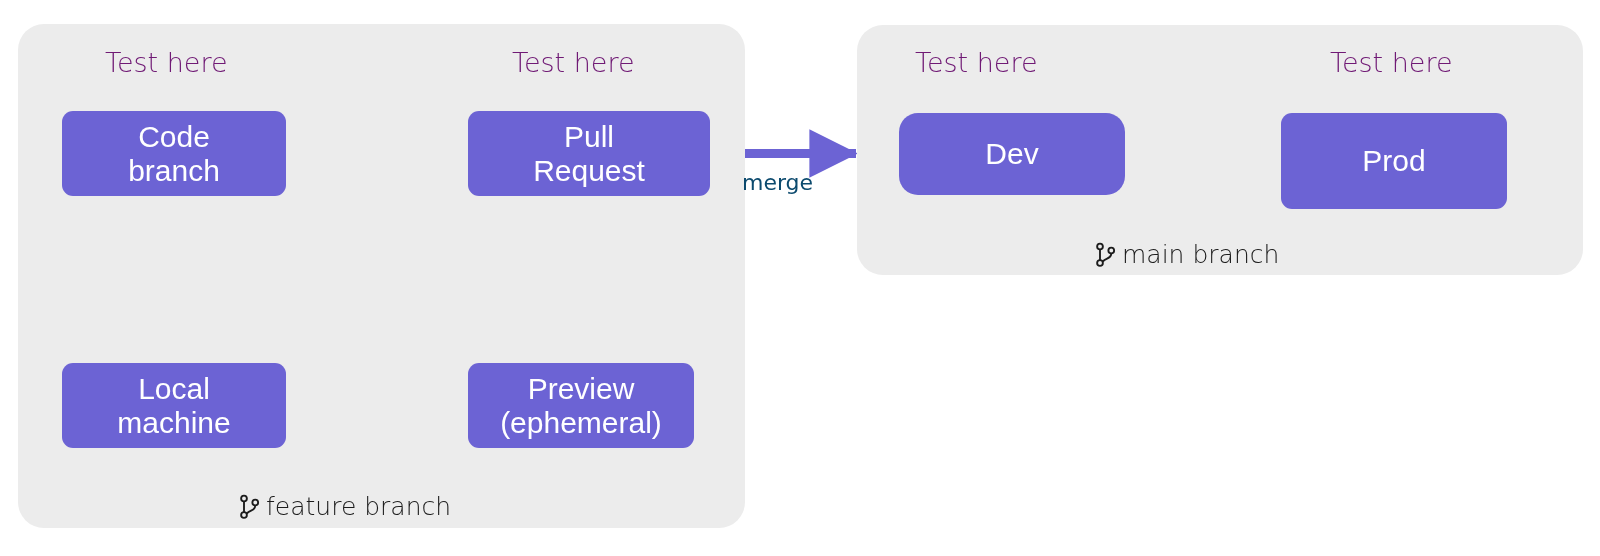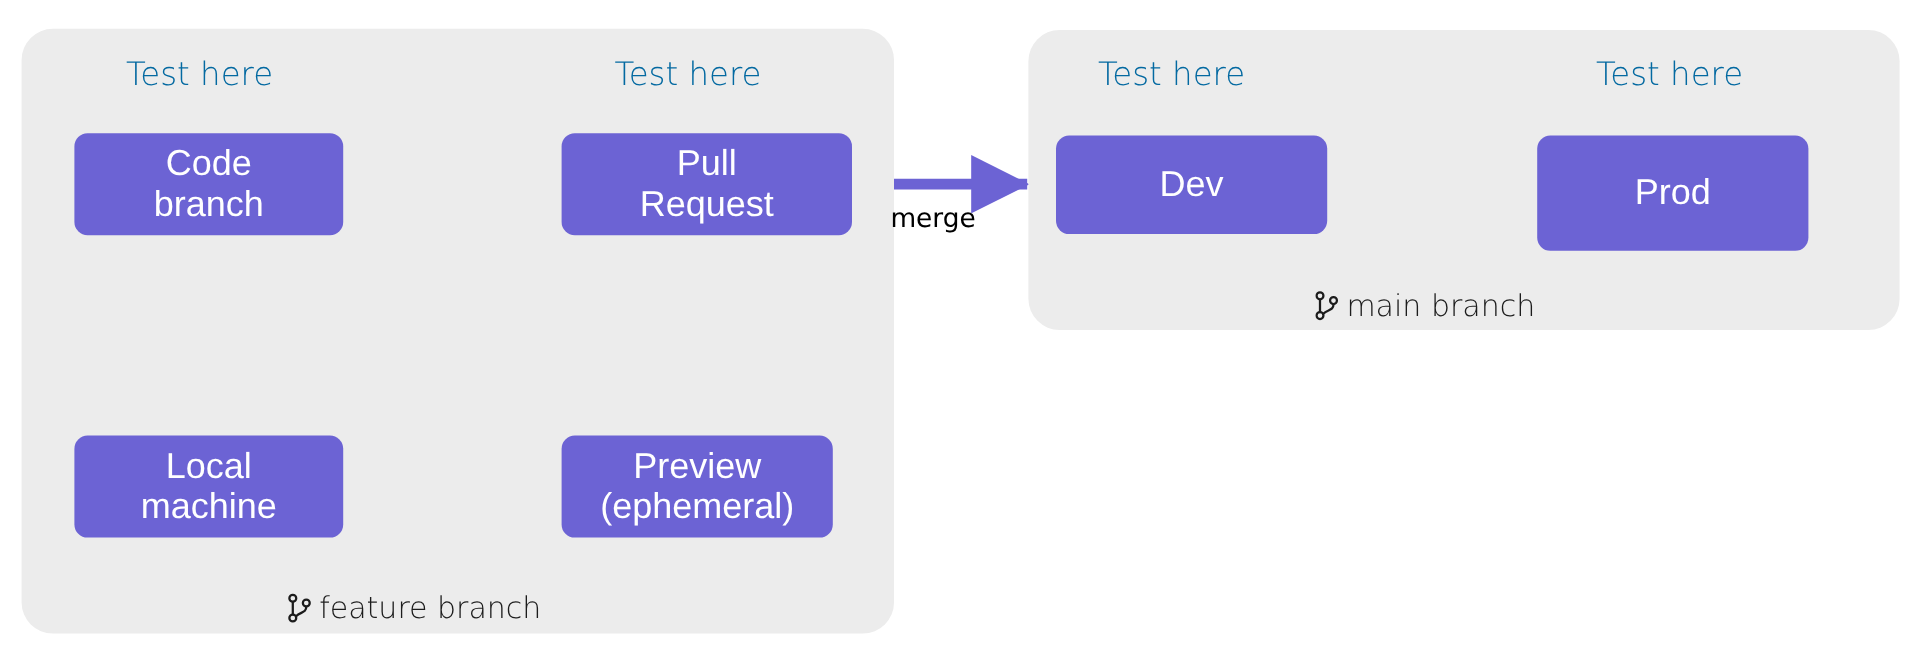--- a/index.html
+++ b/index.html
@@ -42,28 +42,28 @@
     font-family: "Liberation Sans", sans-serif;
     font-weight: 400;
     box-sizing: border-box;
     padding: 2px 6px;
     white-space: pre-line;
   }
   #node-code-branch { left: 62px;  top: 111px; width: 224px; height: 85px; }
   #node-pull-request{ left: 468px; top: 111px; width: 242px; height: 85px; }
   #node-local-machine{left: 62px;  top: 363px; width: 224px; height: 85px; }
   #node-preview     { left: 468px; top: 363px; width: 226px; height: 85px; }
-  #node-dev         { left: 880px; top: 113px; width: 226px; height: 82px; }
+  #node-dev         { left: 899px; top: 113px; width: 226px; height: 82px; border-radius: 19px; }
   #node-prod        { left: 1281px;top: 113px; width: 226px; height: 96px; }
 
   .swimlane-label {
     position: absolute;
     font-family: "DejaVu Sans", sans-serif;
     font-size: 27px;
-    color: #0369a1;
+    color: #701a75;
     font-weight: 300;
     white-space: nowrap;
   }
   #label-test-1 { left: 105px;  top: 47px; }
   #label-test-2 { left: 512px;  top: 47px; }
   #label-test-3 { left: 915px;  top: 47px; }
   #label-test-4 { left: 1330px; top: 47px; }
 
   .branch-caption {
     position: absolute;
@@ -77,21 +77,21 @@
     white-space: nowrap;
   }
   #caption-feature { left: 240px; top: 477px; margin-top: 15px; }
   #caption-main    { left: 1096px;top: 240px; }
   .branch-icon { display: inline-block; width: 20px; height: 26px; }
 
   .edge-label {
     position: absolute;
     font-family: "DejaVu Sans", sans-serif;
     font-size: 22px;
-    color: #000000;
+    color: #0c4a6e;
     font-weight: 400;
     white-space: nowrap;
   }
   #label-merge { left: 742px; top: 170px; }
 </style>
 </head>
 <body>
 
 <svg id="canvas" viewBox="0 0 1600 556" xmlns="http://www.w3.org/2000/svg">
   <defs>

